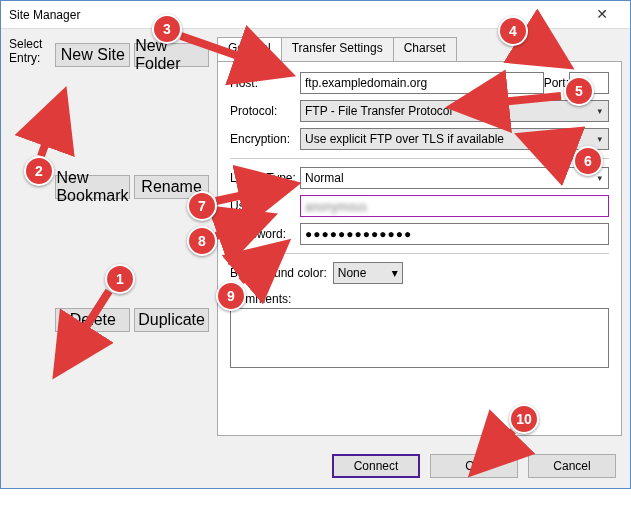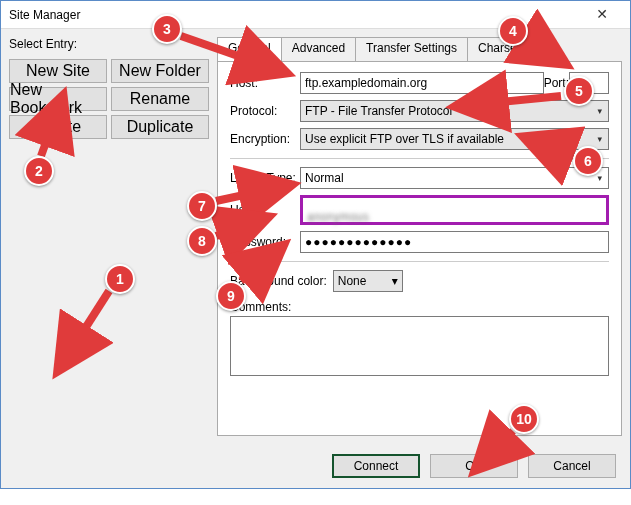--- a/index.html
+++ b/index.html
@@ -37,21 +37,21 @@
   }
   .content {
     flex: 1;
     display: flex;
     padding: 8px;
     gap: 8px;
   }
   .left {
     width: 200px;
     display: flex;
-    flex-direction: column;
+    flex-direction: row;
   }
   .select-label { margin-bottom: 2px; }
   .tree {
     flex: 1;
     background: #fff;
     border: 1px solid #828790;
     padding: 4px;
   }
   .tree-row {
     display: flex; align-items: center; gap: 4px;
@@ -153,21 +153,21 @@
   }
   .footer .fbtn {
     width: 88px; height: 24px;
     border: 1px solid #adadad;
     background: #e1e1e1;
     font-size: 12px;
     cursor: pointer;
     display:flex;align-items:center;justify-content:center;
   }
   .footer .fbtn.primary {
-    border: 2px solid #14532d;
+    border: 2px solid #4c1d95;
   }
   .usertext {
     color: transparent;
     text-shadow: 0 0 4px #777;
     user-select: none;
   }
   
   .badge {
     position: absolute;
     width: 30px; height: 30px;
@@ -203,21 +203,20 @@
         <div class="btn">New Bookmark</div>
         <div class="btn">Rename</div>
         <div class="btn">Delete</div>
         <div class="btn">Duplicate</div>
       </div>
     </div>
 
     <div class="right">
       <div class="tabs">
         <div class="tab active">General</div>
-        <div class="tab">Advanced</div>
         <div class="tab">Transfer Settings</div>
         <div class="tab">Charset</div>
       </div>
       <div class="tabpanel">
 
         <div class="formrow">
           <label>Host:</label>
           <input type="text" value="ftp.exampledomain.org" style="">
           <label style="width:auto">Port:</label>
           <input type="text" class="port-input" value="21" style="">
@@ -244,21 +243,21 @@
         <div class="formrow">
           <label>Logon Type:</label>
           <div class="combo" style="background:#fff">
             <span>Normal</span>
             <span class="chev">▾</span>
           </div>
         </div>
 
         <div class="formrow">
           <label>User:</label>
-          <div style="flex:1;height:22px;border:3px solid #a21caf;background:#fff;padding:12px 4px;display:flex;align-items:flex-start">
+          <div style="flex:1;height:22px;border:1px solid #a21caf;background:#fff;padding:4px 4px;display:flex;align-items:flex-start">
             <span class="usertext">anonymous</span>
           </div>
         </div>
 
         <div class="formrow">
           <label>Password:</label>
           <div style="flex:1;height:22px;border:1px solid #7a7a7a;background:#fff;padding:0 4px;display:flex;align-items:center;letter-spacing:1px">
             <span>●●●●●●●●●●●●●</span>
           </div>
         </div>

